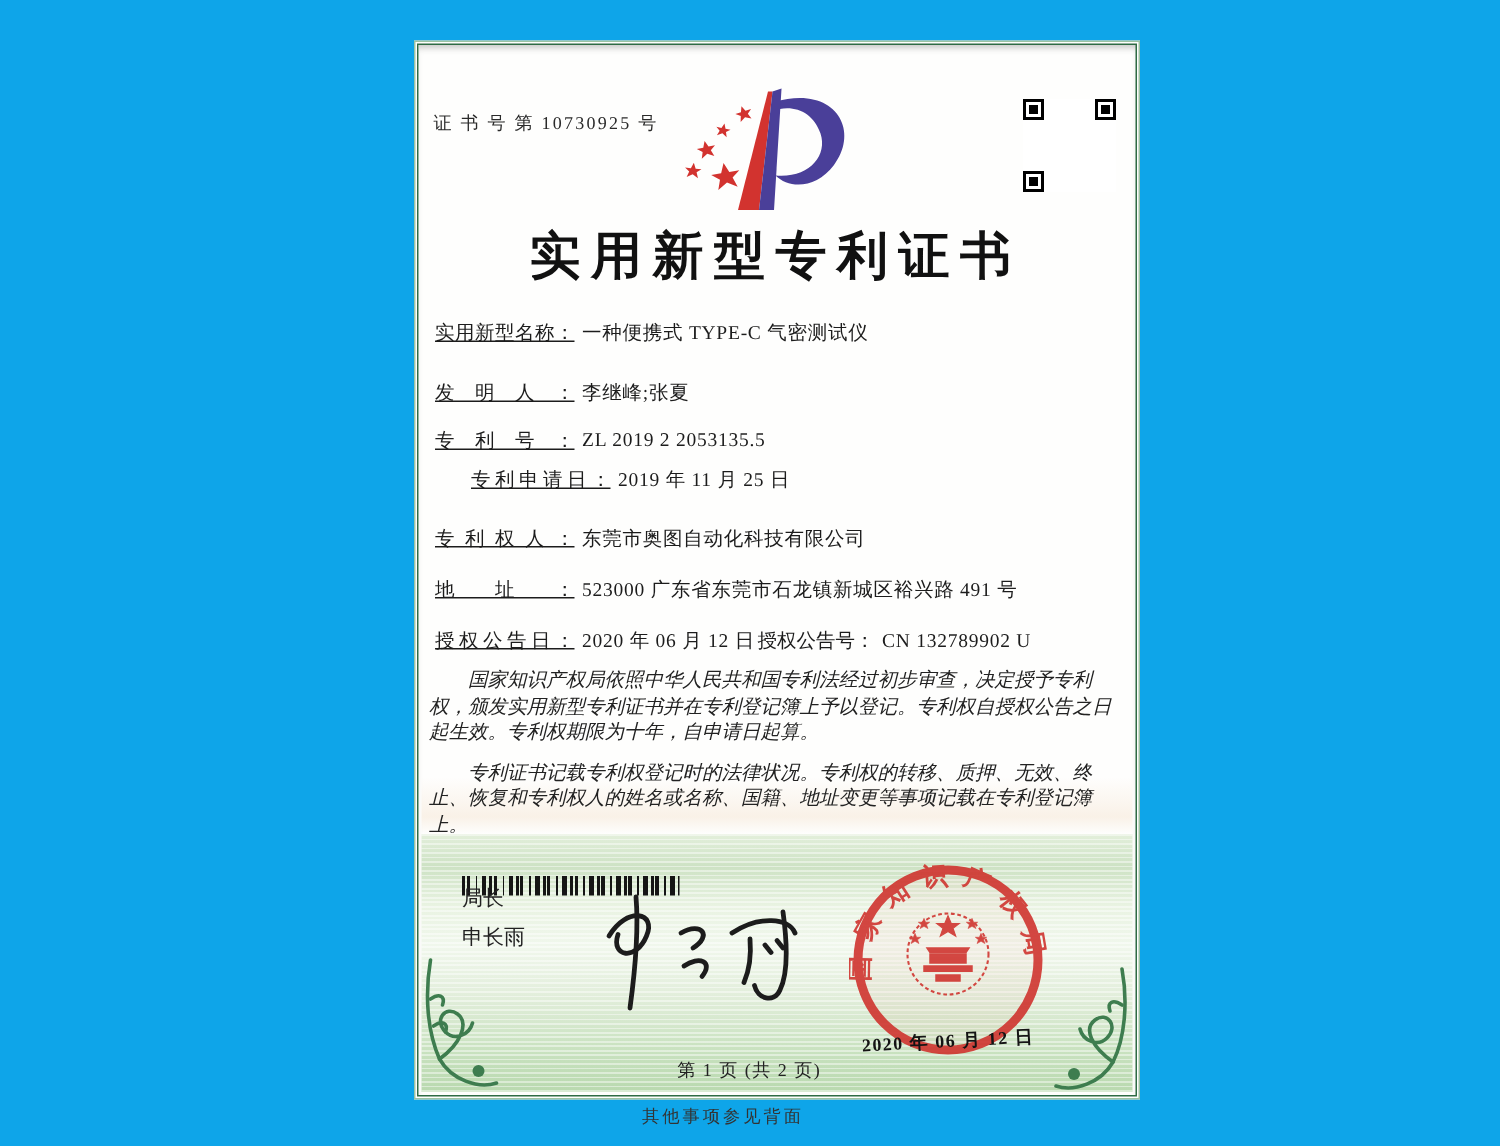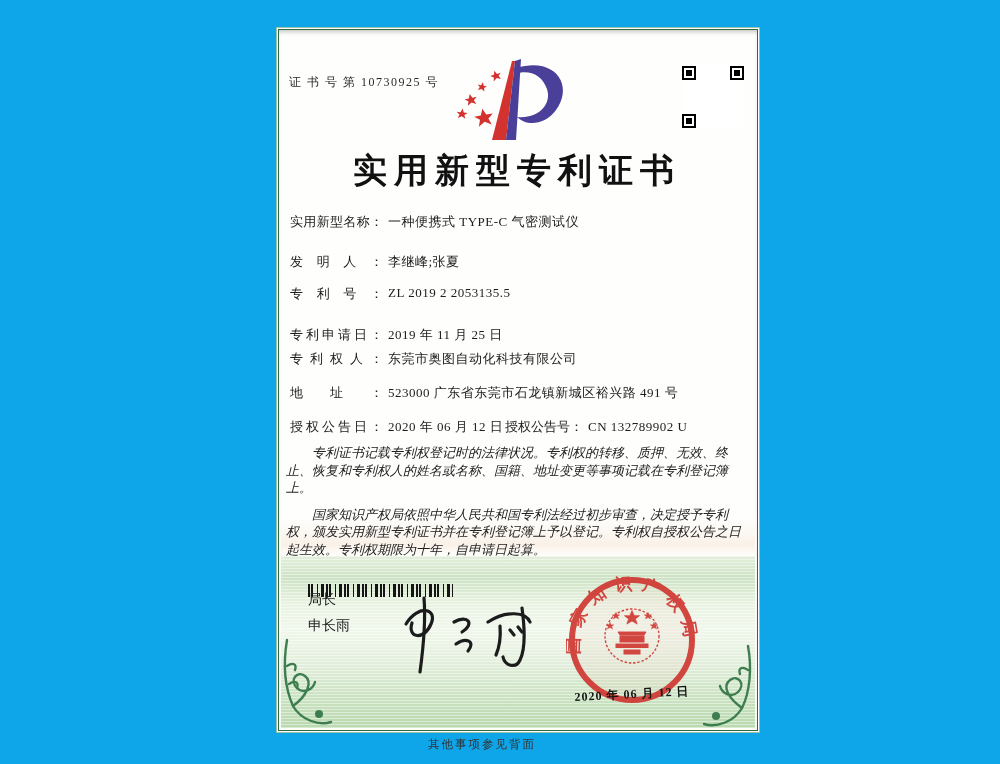--- a/index.html
+++ b/index.html
@@ -21,21 +21,21 @@
           linear-gradient(180deg,#e3efdb 0,#cde2c4 22px,#e9f3e2 48px,#f0f7ec 74px,#e2eedb 108px,#cbe3c2 140px,#b9d9af 172px);}
   .cream-strip{position:absolute;left:2px;right:2px;top:488px;height:38px;
         background:linear-gradient(180deg,rgba(250,240,230,0) 0,rgba(248,238,226,.8) 70%,rgba(248,238,226,0) 100%);}
 
   .cert-no{position:absolute;left:289px;top:74px;font-size:12px;letter-spacing:1.5px;color:#2a2a2a;}
   .title{position:absolute;left:277px;top:148px;width:480px;text-align:center;
          font-size:34px;font-weight:700;letter-spacing:7px;color:#111;}
 
   
   .field{position:absolute;left:290px;font-size:13px;color:#1c1c1c;white-space:nowrap;}
-  .flabel{display:inline-block;width:93px;text-align:justify;text-align-last:justify;vertical-align:top;}
+  .flabel{display:inline-block;width:93px;text-align:justify;text-align-last:justify;vertical-align:top;text-decoration:underline;}
   .fvalue{display:inline-block;margin-left:5px;letter-spacing:.5px;}
 
   .paras{position:absolute;left:286px;top:444px;width:458px;font-size:13px;line-height:17.5px;
          font-style:italic;color:#222;}
   .paras p{margin:0;text-indent:2em;}
   .paras p + p{margin-top:9px;}
 
   .barcode{position:absolute;left:308px;top:584px;width:145px;height:13px;
     background:repeating-linear-gradient(90deg,#151515 0 2px,transparent 2px 3px,#151515 3px 5px,transparent 5px 9px,#151515 9px 10px,transparent 10px 13px,#151515 13px 16px,transparent 16px 18px);}
 
@@ -98,40 +98,40 @@
 
   <div class="field" style="top:213px;">
     <span class="flabel">实用新型名称：</span><span class="fvalue">一种便携式 TYPE-C 气密测试仪</span>
   </div>
   <div class="field" style="top:253px;">
     <span class="flabel">发明人：</span><span class="fvalue">李继峰;张夏</span>
   </div>
   <div class="field" style="top:285px;">
     <span class="flabel">专利号：</span><span class="fvalue">ZL 2019 2 2053135.5</span>
   </div>
-  <div class="field" style="top:326px;">
+  <div class="field" style="top:311px;margin-left:24px;">
     <span class="flabel">专利申请日：</span><span class="fvalue">2019 年 11 月 25 日</span>
   </div>
   <div class="field" style="top:350px;">
     <span class="flabel">专利权人：</span><span class="fvalue">东莞市奥图自动化科技有限公司</span>
   </div>
   <div class="field" style="top:384px;">
     <span class="flabel">地址：</span><span class="fvalue">523000 广东省东莞市石龙镇新城区裕兴路 491 号</span>
   </div>
 
   <div class="field" style="top:418px;">
     <span class="flabel">授权公告日：</span><span class="fvalue">2020 年 06 月 12 日</span>
   </div>
   <div class="field" style="top:418px;left:505px;">
     <span>授权公告号：</span><span class="fvalue">CN 132789902 U</span>
   </div>
 
   <div class="paras">
+    <p>国家知识产权局依照中华人民共和国专利法经过初步审查，决定授予专利权，颁发实用新型专利证书并在专利登记簿上予以登记。专利权自授权公告之日起生效。专利权期限为十年，自申请日起算。</p>
     <p>专利证书记载专利权登记时的法律状况。专利权的转移、质押、无效、终止、恢复和专利权人的姓名或名称、国籍、地址变更等事项记载在专利登记簿上。</p>
-    <p>国家知识产权局依照中华人民共和国专利法经过初步审查，决定授予专利权，颁发实用新型专利证书并在专利登记簿上予以登记。专利权自授权公告之日起生效。专利权期限为十年，自申请日起算。</p>
   </div>
 
   <div class="barcode"></div>
 
   <div class="commissioner">
     <div>局长</div>
     <div>申长雨</div>
   </div>
 
   <svg class="abs" style="left:378px;top:592px;" width="165" height="88" viewBox="0 0 165 88">
@@ -183,15 +183,16 @@
   </svg>
   <svg class="abs" style="left:698px;top:644px;transform:scaleX(-1);" width="58" height="86" viewBox="0 0 58 86">
     <g fill="none" stroke="#3e7d4f" stroke-width="2.4" stroke-linecap="round">
       <path d="M8,2 C4,24 6,48 14,64 C22,78 40,84 52,80"></path>
       <path d="M14,64 C28,54 34,42 26,36 C18,30 10,40 18,48 C24,54 34,50 36,42"></path>
       <path d="M8,26 C14,22 18,24 16,30"></path>
       <circle cx="40" cy="72" r="4" fill="#3e7d4f" stroke="none"></circle>
     </g>
   </svg>
 
+  <div class="page-info">第 1 页 (共 2 页)</div>
   <div class="footer-note">其他事项参见背面</div>
 
 </div>
 
 </body></html>

